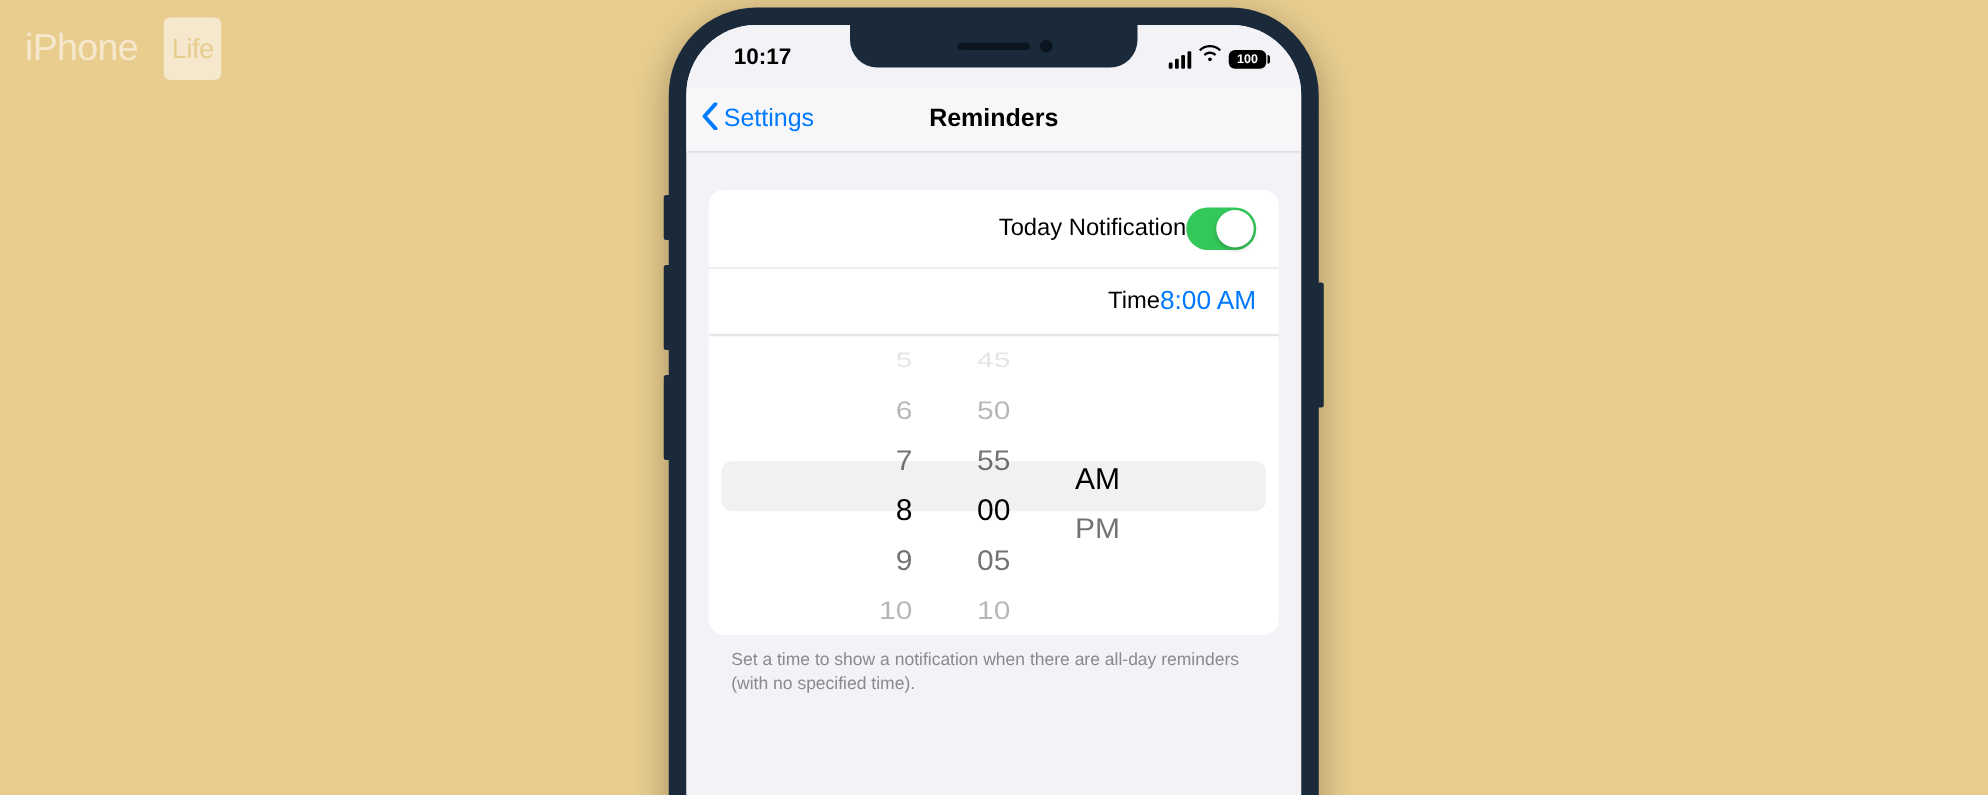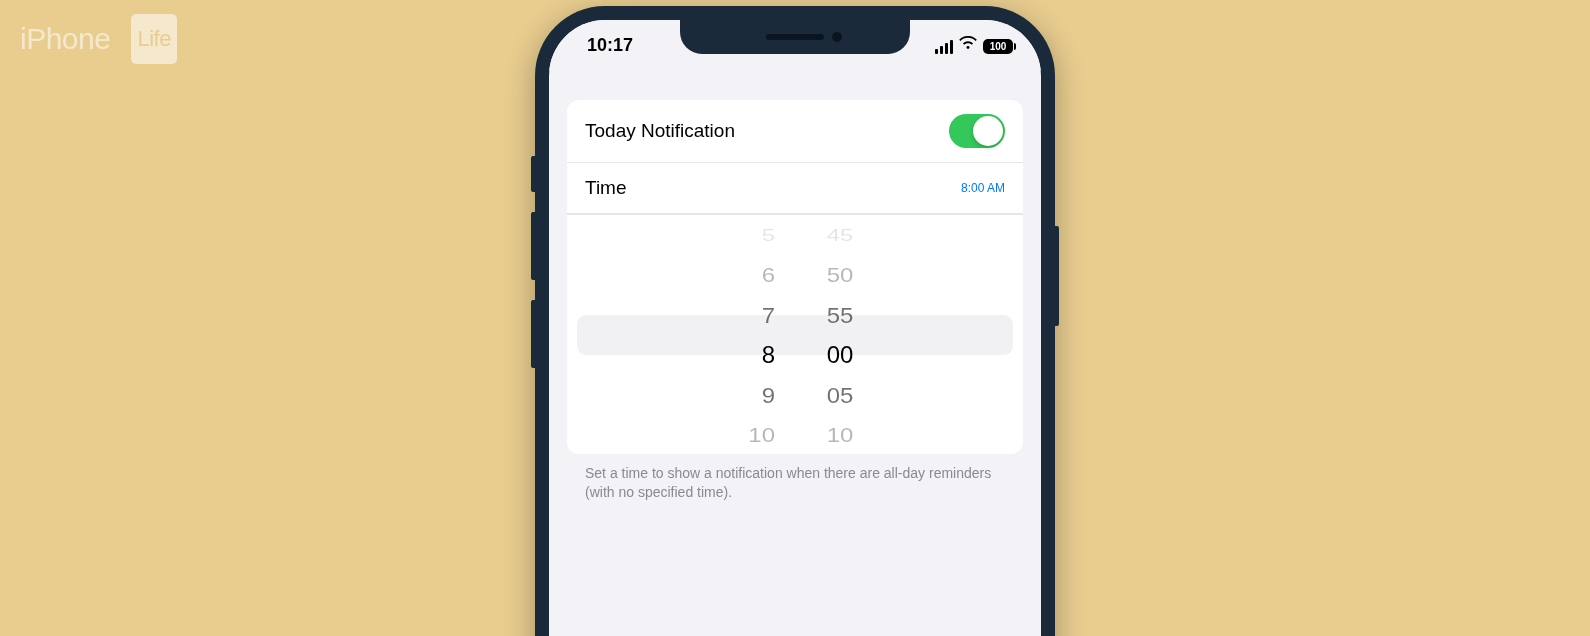--- a/index.html
+++ b/index.html
@@ -188,21 +188,21 @@
     text-transform: uppercase;
   }
   .group {
     background: #fff;
     border-radius: 12px;
     overflow: hidden;
   }
   .row {
     display: flex;
     align-items: center;
-    justify-content: space-between;
+    justify-content: flex-end;
     padding: 14px 18px;
     border-bottom: 0.5px solid #e5e5ea;
     font-size: 19px;
     color: #000;
   }
   .row:last-of-type { border-bottom: none; }
   .toggle {
     width: 56px;
     height: 34px;
     background: #34c759;
@@ -213,21 +213,21 @@
   .toggle .knob {
     position: absolute;
     right: 2px;
     top: 2px;
     width: 30px;
     height: 30px;
     background: #fff;
     border-radius: 50%;
     box-shadow: 0 2px 4px rgba(0,0,0,0.2);
   }
-  .time-value { color: #007aff; font-size: 12px; }
+  .time-value { color: #007aff; font-size: 21px; }
   .picker {
     height: 240px;
     position: relative;
     display: flex;
     justify-content: center;
     gap: 40px;
     overflow: hidden;
     border-top: 0.5px solid #e5e5ea;
   }
   .picker-highlight {
@@ -305,20 +305,31 @@
           <svg viewBox="0 0 20 14">
               <path d="M10 13.5c.9 0 1.7-.7 1.7-1.6 0-.9-.8-1.6-1.7-1.6s-1.7.7-1.7 1.6c0 .9.8 1.6 1.7 1.6zm-4.2-4.6c1.1-1.1 2.6-1.7 4.2-1.7s3.1.6 4.2 1.7l1.4-1.4C14 5.9 12 5.1 10 5.1S6 5.9 4.4 7.5l1.4 1.4zM1.6 4.7C3.8 2.5 6.8 1.2 10 1.2s6.2 1.3 8.4 3.5l1.4-1.4C17.2.7 13.7-.8 10-.8S2.8.7.2 3.3l1.4 1.4z" fill="#000"></path>
             </svg>
         </div>
         <div class="battery-pill">
           <span>100</span>
         </div>
       </div>
     </div>
 
+    <div class="nav-bar">
+      <div class="back-btn">
+        <span class="back-chevron">
+          <svg viewBox="0 0 12 20">
+              <path d="M10 1L2 10l8 9" stroke="#007aff" stroke-width="2.8" fill="none" stroke-linecap="round" stroke-linejoin="round"></path>
+            </svg>
+        </span>
+        <span>Settings</span>
+      </div>
+      <div class="nav-title">Reminders</div>
+    </div>
 
     <div class="content">
 
       <div class="group">
 
         <div class="row">
           <span>Today Notification</span>
           <div class="toggle">
             <div class="knob"></div>
           </div>
@@ -345,20 +356,29 @@
           <div class="picker-col minute">
             <div class="picker-item fade3">45</div>
             <div class="picker-item fade2">50</div>
             <div class="picker-item fade1">55</div>
             <div class="picker-item sel">00</div>
             <div class="picker-item fade1">05</div>
             <div class="picker-item fade2">10</div>
 
           </div>
 
+          <div class="picker-col ampm">
+            <div class="picker-item fade3"></div>
+            <div class="picker-item fade2"></div>
+            <div class="picker-item fade1"></div>
+            <div class="picker-item sel">AM</div>
+            <div class="picker-item fade1">PM</div>
+            <div class="picker-item fade2"></div>
+            <div class="picker-item fade3"></div>
+          </div>
         </div>
 
       </div>
 
       <div class="footer-note">Set a time to show a notification when there are all-day reminders (with no specified time).</div>
     </div>
 
   </div>
 </div>
 

